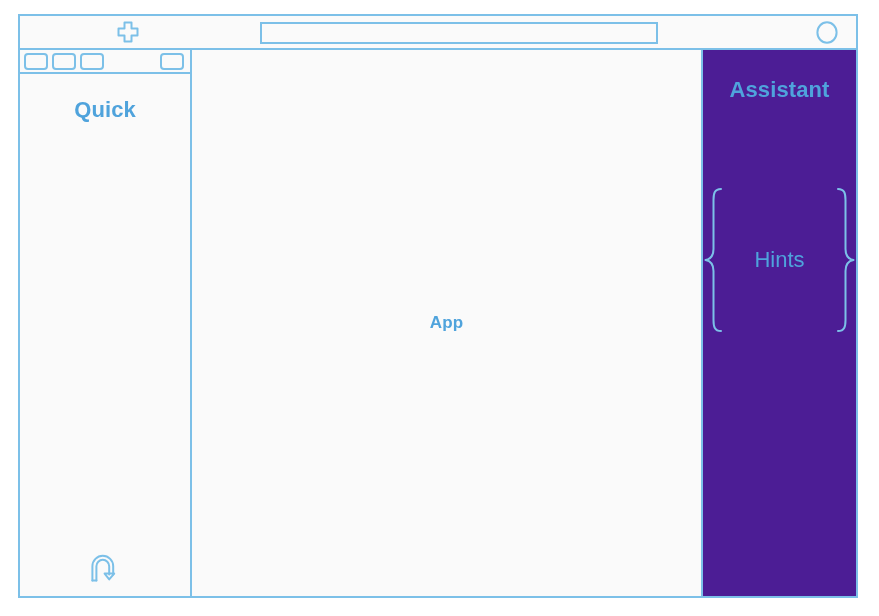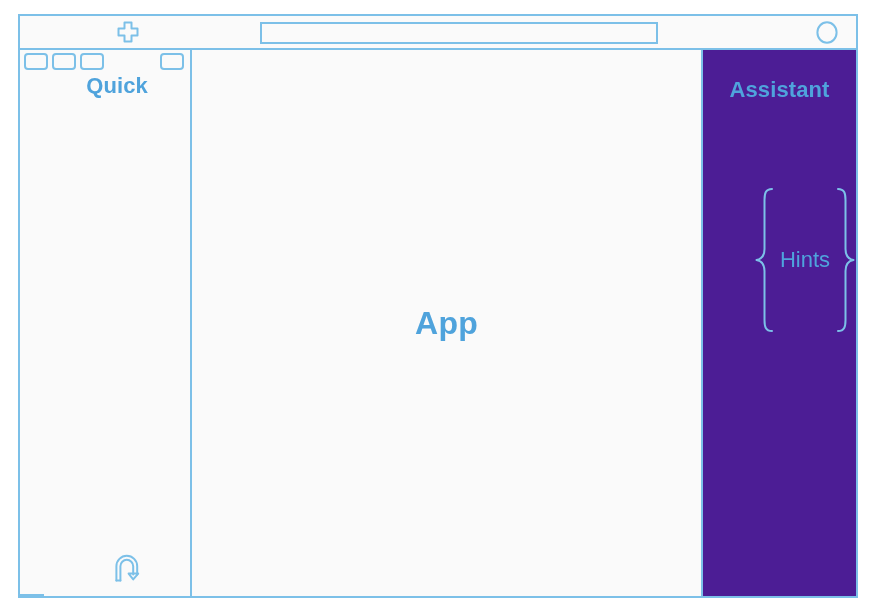--- a/index.html
+++ b/index.html
@@ -84,21 +84,21 @@
     flex-direction: row;
     min-height: 0;
   }
 
   
   #sidebar {
     flex: 0 0 172px;
     box-sizing: border-box;
     border-right: 2px solid #7CC0E8;
     display: flex;
-    flex-direction: row;
+    flex-direction: column;
     background: #FAFAFA;
     min-height: 0;
   }
 
   #sidebar-toolbar {
     flex: 0 0 24px;
     box-sizing: border-box;
     border-bottom: 2px solid #7CC0E8;
     position: relative;
   }
@@ -150,21 +150,21 @@
     flex: 1 1 auto;
     box-sizing: border-box;
     border-right: 2px solid #7CC0E8;
     display: flex;
     align-items: center;
     justify-content: center;
     background: #FAFAFA;
     min-width: 0;
   }
   #app-label {
-    font-size: 32px;
+    font-size: 17px;
     font-weight: bold;
     color: #4FA3DC;
     letter-spacing: 0.2px;
   }
 
   
   #assistant-panel {
     flex: 0 0 153px;
     box-sizing: border-box;
     position: relative;
@@ -184,21 +184,21 @@
   }
 
   #hints-block {
     position: absolute;
     left: 0;
     right: 0;
     top: 135px;
     height: 150px;
     display: flex;
     align-items: center;
-    justify-content: flex-end;
+    justify-content: space-between;
   }
   .brace {
     flex: 0 0 auto;
     width: 22px;
     height: 146px;
   }
   .brace svg { display: block; }
   #hints-label {
     font-size: 22px;
     font-weight: normal;

